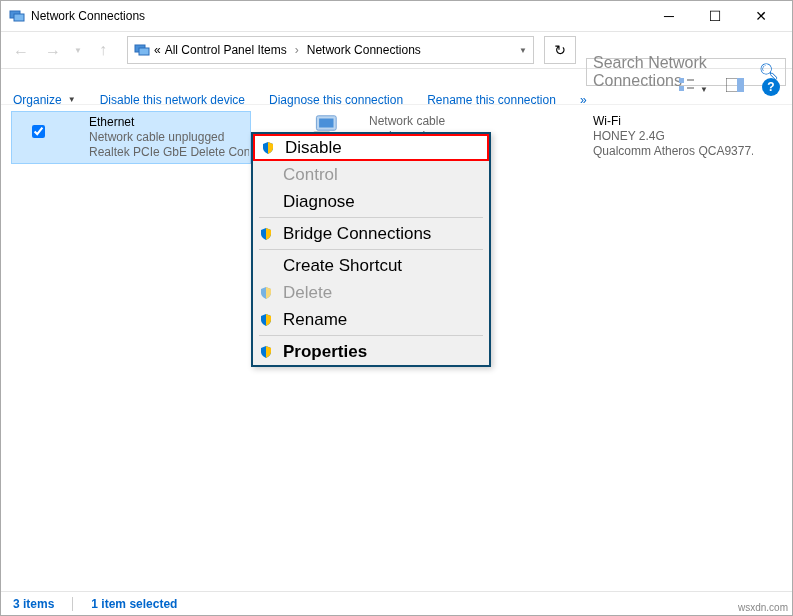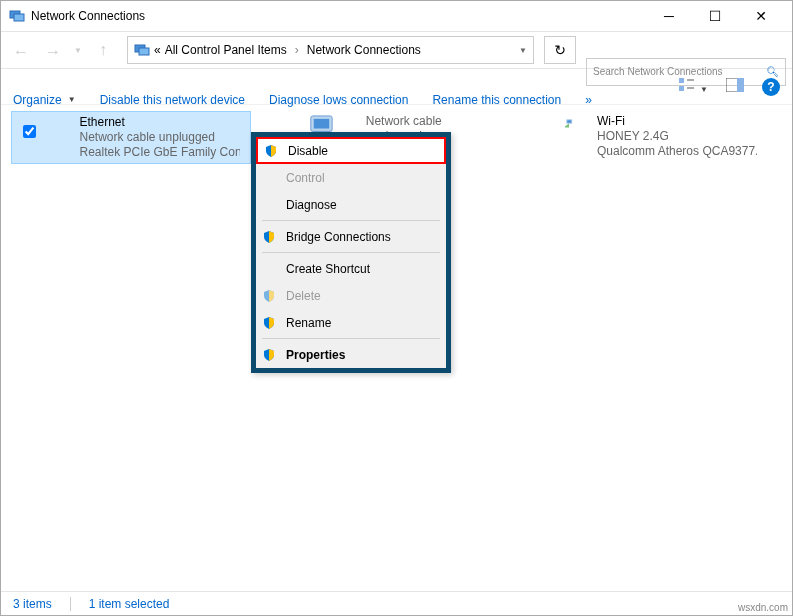--- a/index.html
+++ b/index.html
@@ -10,44 +10,44 @@
     .win-controls { display: flex; }
     .win-controls div { width: 46px; height: 30px; display: flex; align-items: center; justify-content: center; font-size: 14px; }
     .nav-bar { height: 38px; border-top: 1px solid #e5e5e5; border-bottom: 1px solid #e5e5e5; display: flex; align-items: center; padding: 0 6px; gap: 4px; }
     .nav-arrow { width: 28px; height: 28px; display: flex; align-items: center; justify-content: center; color: #ccc; font-size: 16px; }
     .nav-arrow.dd { width: 14px; font-size: 8px; }
     .breadcrumb { flex: 1; height: 28px; border: 1px solid #ccc; display: flex; align-items: center; padding: 0 6px; margin: 0 6px; font-size: 12px; gap: 4px; }
     .breadcrumb .bc-icon { width: 16px; height: 16px; }
     .breadcrumb .sep { color: #888; margin: 0 4px; }
     .bc-dd { color: #666; font-size: 8px; margin-left: auto; }
     .refresh { width: 32px; height: 28px; border: 1px solid #ccc; display: flex; align-items: center; justify-content: center; font-size: 14px; }
-    .search { width: 200px; height: 28px; border: 1px solid #ccc; display: flex; align-items: center; padding: 0 6px; font-size: 10px; color: #888; margin-left: 6px; margin-top: 43px; }
+    .search { width: 200px; height: 28px; border: 1px solid #ccc; display: flex; align-items: center; padding: 0 6px; font-size: 16px; color: #888; margin-left: 6px; margin-top: 43px; }
     .search .sicon { margin-left: auto; color: #0066cc; }
     .toolbar { height: 36px; display: flex; align-items: center; padding: 0 12px; gap: 24px; font-size: 12px; color: #0066cc; border-bottom: 1px solid #f0f0f0; }
     .toolbar .tb-item { display: flex; align-items: center; gap: 6px; margin-top: 26px; }
     .toolbar .chev { font-size: 8px; color: #444; }
     .toolbar-right { margin-left: auto; display: flex; align-items: center; gap: 18px; color: #444; }
     .help-icon { width: 18px; height: 18px; border-radius: 50%; background: #0078d7; color: #fff; display: flex; align-items: center; justify-content: center; font-size: 12px; font-weight: bold; }
     .content { position: relative; padding: 6px 10px; display: flex; gap: 40px; }
-    .conn { display: flex; align-items: flex-start; gap: 22px; padding: 3px 14px; width: 240px; justify-content: center; }
+    .conn { display: flex; align-items: flex-start; gap: 22px; padding: 3px 20px; width: 240px; }
     .conn.selected { background: #cce8ff; border: 1px solid #99d1ff; }
     .conn .cb { margin-top: 10px; }
     .conn .cicon { width: 40px; height: 36px; position: relative; }
     .conn .ctext { font-size: 12px; line-height: 15px; }
     .conn .ctext .cname { color: #000; }
     .conn .ctext .cstatus { color: #666; }
     .conn .ctext .cdevice { color: #666; white-space: nowrap; overflow: hidden; text-overflow: clip; max-width: 160px; }
-    .context-menu { position: absolute; left: 250px; top: 131px; width: 200px; background: #f0f0f0; border: 5px solid #0c4a6e; box-shadow: 2px 2px 6px rgba(0,0,0,0.2); font-size: 12px; z-index: 100; }
+    .context-menu { position: absolute; left: 250px; top: 131px; width: 240px; background: #f0f0f0; border: 2px solid #0c4a6e; box-shadow: 2px 2px 6px rgba(0,0,0,0.2); font-size: 17px; z-index: 100; }
     .context-menu .mitem { height: 27px; display: flex; align-items: center; padding: 0 10px 0 30px; position: relative; }
     .context-menu .mitem.highlighted { border: 2px solid red; background: #fff; font-weight: normal; }
     .context-menu .mitem.disabled { color: #9a9a9a; }
     .context-menu .mitem.bold { font-weight: bold; }
     .context-menu .sep { height: 1px; background: #d0d0d0; margin: 2px 6px; }
     .shield { position: absolute; left: 6px; width: 14px; height: 14px; }
-    .status-bar { position: absolute; bottom: 0; left: 0; right: 0; height: 24px; border-top: 1px solid #e5e5e5; display: flex; align-items: center; padding: 0 12px; font-size: 12px; color: #0066cc; gap: 18px; }
+    .status-bar { position: absolute; bottom: 0; left: 0; right: 0; height: 24px; border-top: 1px solid #e5e5e5; display: flex; align-items: center; padding: 0 12px; font-size: 12px; color: #0066cc; gap: 18px; font-weight: bold; }
     .status-bar .div { width: 1px; height: 14px; background: #ccc; }
     .watermark { position: absolute; bottom: 2px; right: 4px; font-size: 10px; color: #888; }
   </style>
 </head>
 <body>
 
 <div class="title-bar">
   <svg class="app-icon" viewBox="0 0 16 16">
       <rect x="1" y="3" width="10" height="7" fill="#4a90d9" stroke="#2a6db9"></rect>
       <rect x="5" y="6" width="10" height="7" fill="#7ab8f0" stroke="#2a6db9"></rect>
@@ -85,21 +85,21 @@
 
 <div class="toolbar">
   <div class="tb-item">
     <span>Organize</span>
     <span class="chev">▼</span>
   </div>
   <div class="tb-item">
       <span>Disable this network device</span>
     </div>
   <div class="tb-item">
-      <span>Diagnose lows connection</span>
+      <span>Diagnose this connection</span>
     </div>
   <div class="tb-item">
       <span>Rename this connection</span>
     </div>
   <div class="tb-item">
       <span>»</span>
     </div>
   <div class="toolbar-right">
     <span>
       <svg width="18" height="14" viewBox="0 0 18 14">
@@ -129,21 +129,21 @@
           <rect x="6" y="2" width="22" height="16" rx="2" fill="#bcd6f0" stroke="#6a9cd4"></rect>
           <rect x="9" y="5" width="16" height="10" fill="#4a90d9"></rect>
           <rect x="2" y="20" width="20" height="10" rx="2" fill="#d8d8d8" stroke="#999"></rect>
           <circle cx="5" cy="32" r="5" fill="#d32f2f"></circle>
           <path d="M3 30 L7 34 M7 30 L3 34" stroke="#fff" stroke-width="1.5"></path>
         </svg>
     </div>
     <div class="ctext">
       <div class="cname">Ethernet</div>
       <div class="cstatus">Network cable unplugged</div>
-      <div class="cdevice">Realtek PCIe GbE Family Con</div>
+      <div class="cdevice">Realtek PCIe GbE Delete Con</div>
     </div>
   </div>
 
   <div class="conn" style="width:220px">
     <div class="cicon">
       <svg viewBox="0 0 40 36">
           <rect x="6" y="2" width="22" height="16" rx="2" fill="#bcd6f0" stroke="#6a9cd4"></rect>
           <rect x="9" y="5" width="16" height="10" fill="#4a90d9"></rect>
           <rect x="2" y="20" width="20" height="10" rx="2" fill="#d8d8d8" stroke="#999"></rect>
           <circle cx="5" cy="32" r="5" fill="#d32f2f"></circle>

